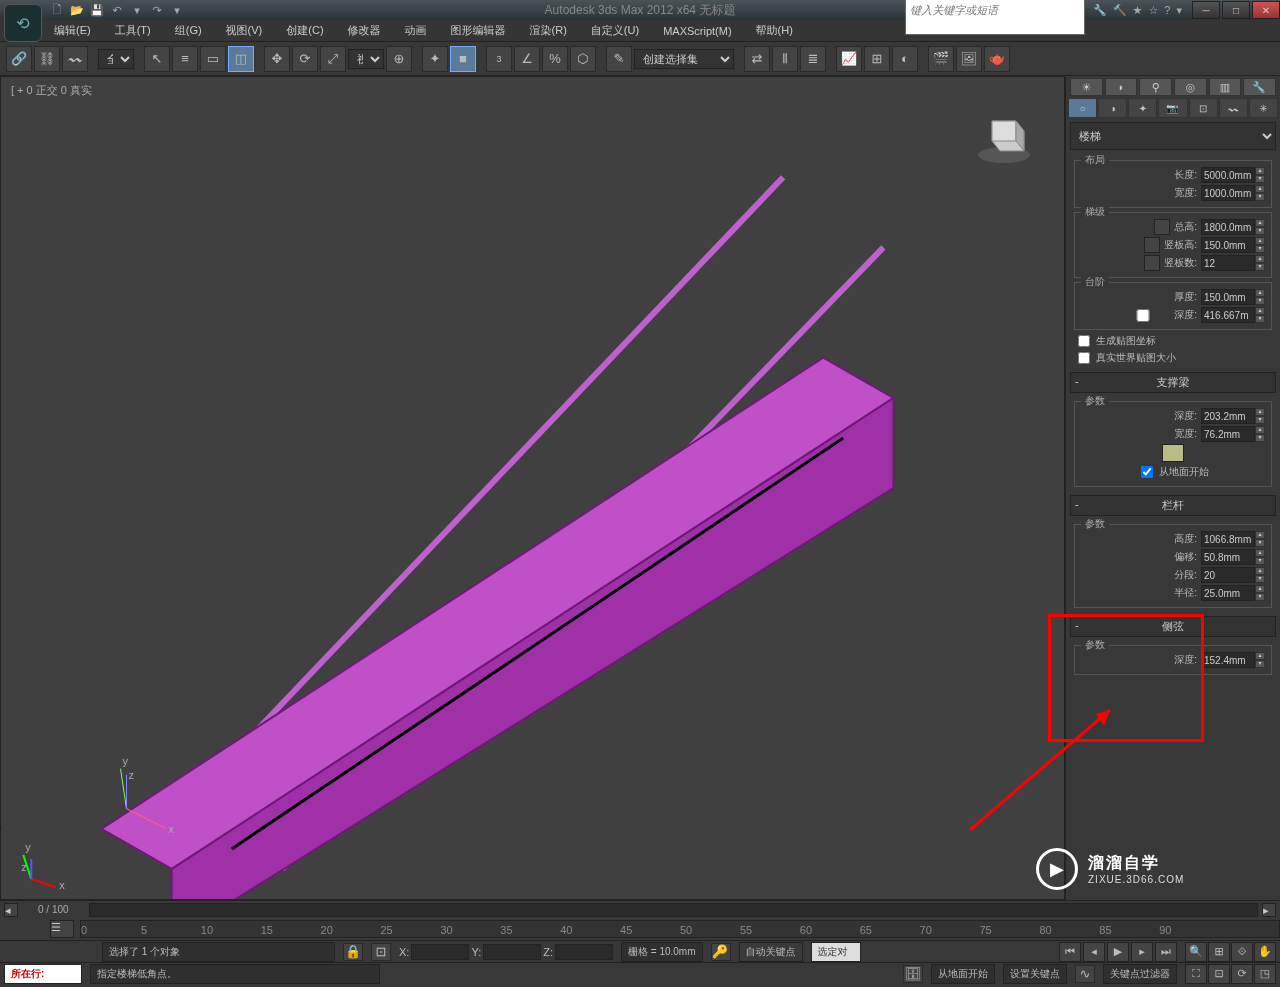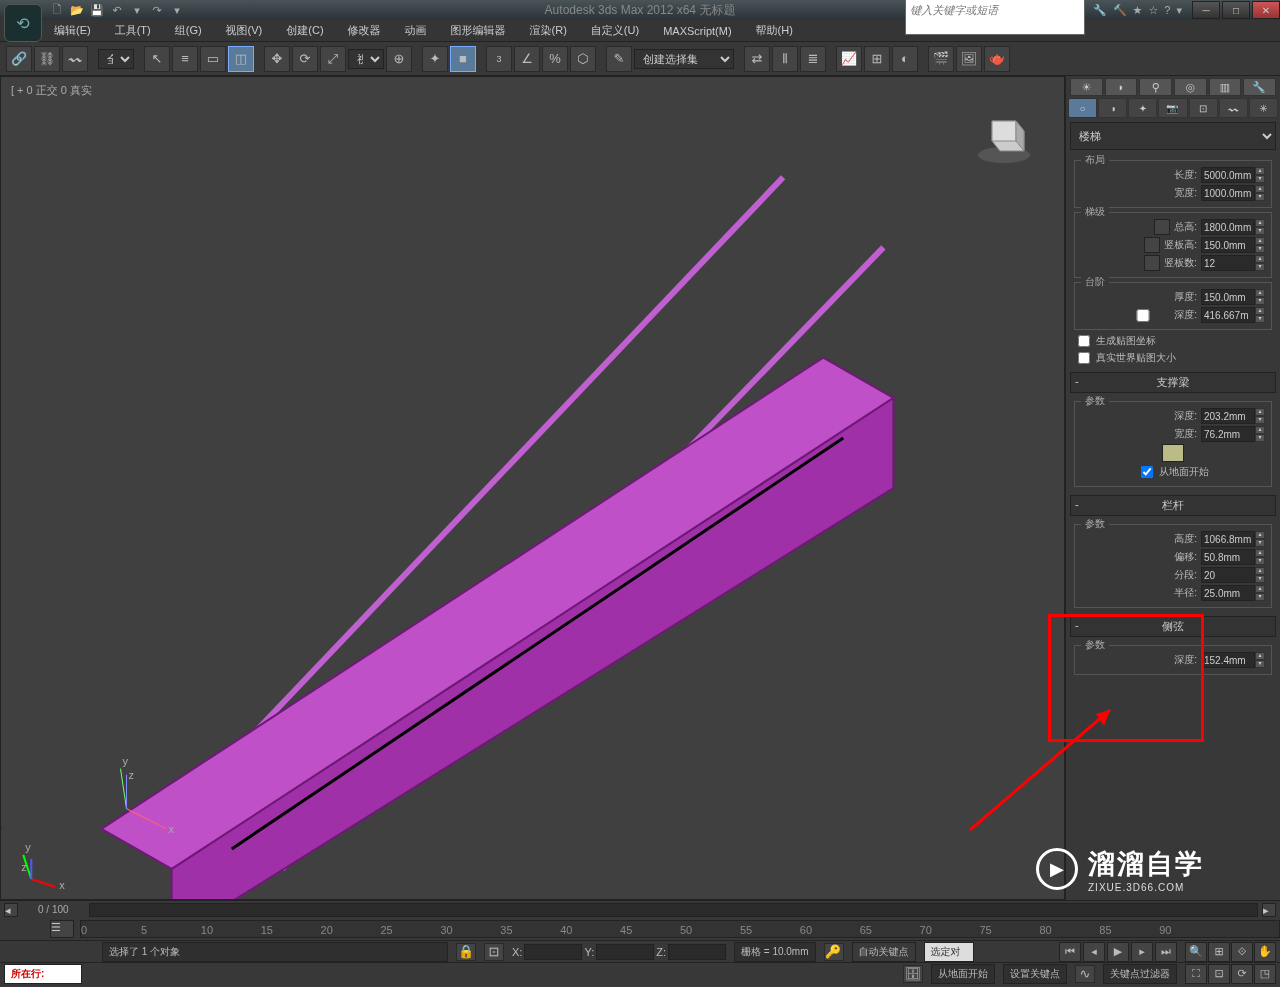--- a/index.html
+++ b/index.html
@@ -79,21 +79,21 @@
 .statusbar .coord .c { display: flex; align-items: center; }
 .statusbar .coord label { color: #bbb; margin-right: 2px; }
 .statusbar .coord input { width: 58px; background: #2a2a2a; border: 1px solid #222; color: #ccc; padding: 1px; }
 .statusbar .xtra { margin-left: auto; display: flex; gap: 2px; }
 .play-btns { display: flex; gap: 1px; }
 .play-btns div { width: 22px; height: 20px; background: #444; border: 1px solid #222; display:flex; align-items:center; justify-content:center; color:#bbb; }
 
 .watermark { position: absolute; right: 44px; bottom: 90px; width: 200px; height: 56px; background: rgba(50,50,50,0.0); display: flex; align-items: center; gap: 10px; }
 .watermark .logo { width: 42px; height: 42px; border: 3px solid #fff; border-radius: 50%; display: flex; align-items: center; justify-content: center; color: #fff; font-size: 18px; }
 .watermark .text { color: #fff; }
-.watermark .text .big { font-size: 27px; font-weight: bold; letter-spacing: 2px; }
+.watermark .text .big { font-size: 16px; font-weight: bold; letter-spacing: 2px; }
 .watermark .text .small { font-size: 10px; color: #ddd; letter-spacing: 1px; }
 
 .viewcube { position: absolute; top: 30px; right: 30px; width: 60px; height: 60px; }
 </style>
 </head>
 <body>
 
 <div class="titlebar">
   <div class="app-icon">⟲</div>
   <div class="quick">
@@ -472,21 +472,21 @@
     <span style="left:70%">70</span>
     <span style="left:75%">75</span>
     <span style="left:80%">80</span>
     <span style="left:85%">85</span>
     <span style="left:90%">90</span>
   </div>
 </div>
 
 <div class="statusbar">
   <div style="width:90px"></div>
-  <div class="box" style="width:346px">选择了 1 个对象</div>
+  <div class="box" style="width:233px">选择了 1 个对象</div>
   <div class="tool-btn" style="width:20px;height:18px">🔒</div>
   <div class="tool-btn" style="width:20px;height:18px">⊡</div>
   <div class="coord">
     <div class="c">
         <label>X:</label>
         <input style="">
       </div>
     <div class="c">
         <label>Y:</label>
         <input style="">
@@ -510,20 +510,21 @@
   <div class="play-btns">
     <div>🔍</div>
     <div>⊞</div>
     <div>⟐</div>
     <div>✋</div>
   </div>
 </div>
 
 <div class="statusbar">
   <div class="box" style="background:#fff;color:#c00;width:78px;font-weight:bold">所在行:</div>
+  <div class="box" style="width:290px">指定楼梯低角点。</div>
   <div style="flex:1"></div>
   <div class="tool-btn" style="width:20px;height:18px">🗄</div>
   <div class="box">从地面开始</div>
   <div class="box">设置关键点</div>
   <div class="tool-btn" style="width:20px;height:18px">∿</div>
   <div class="box">关键点过滤器</div>
   <div class="play-btns">
     <div>⛶</div>
     <div>⊡</div>
     <div>⟳</div>

